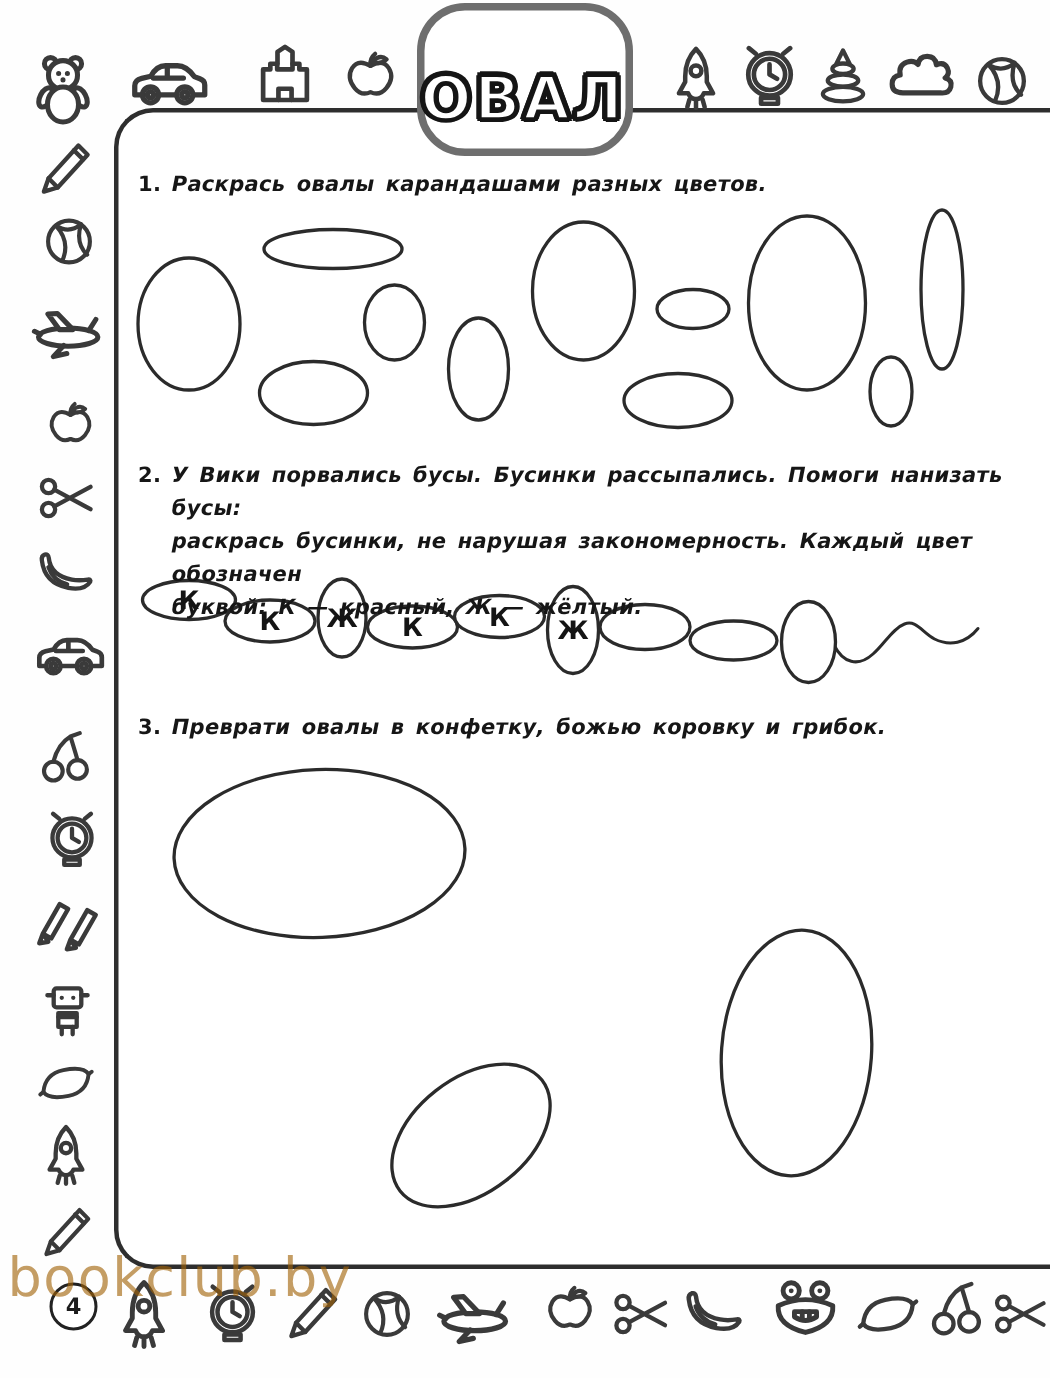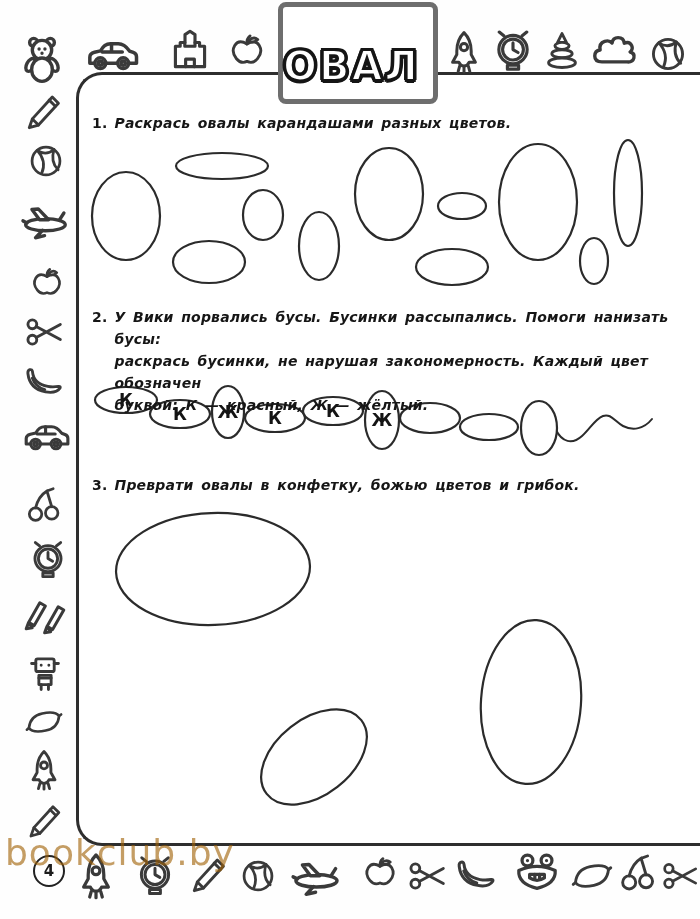--- a/index.html
+++ b/index.html
@@ -1,23 +1,23 @@
 <!DOCTYPE html>
 <html><head>
 <meta charset="utf-8">
 <style>
   html,body{margin:0;padding:0;background:#fff;}
   .page{position:relative;width:700px;height:919px;background:#fefefe;overflow:hidden;
         font-family:"DejaVu Sans", sans-serif;color:#1d1d1d;}
   .frame{position:absolute;left:76px;top:72px;width:624px;height:774px;box-sizing:border-box;
          border-top:3.5px solid #2e2e2e;border-left:3.5px solid #2e2e2e;border-bottom:3.5px solid #2e2e2e;
          border-right:none;border-radius:26px 0 0 26px;z-index:1;background:#fff;}
-  .title-box{position:absolute;left:278px;top:2px;width:160px;height:102px;box-sizing:border-box;
-         background:#fff;border:5px solid #6e6e6e;border-radius:8px;z-index:5;
-         display:flex;align-items:flex-end;justify-content:flex-start;padding-bottom:10px;}
+  .title-box{position:absolute;left:278px;top:2px;width:144px;height:102px;box-sizing:border-box;
+         background:#fff;border:5px solid #6e6e6e;border-radius:32px;z-index:5;
+         display:flex;align-items:flex-end;justify-content:flex-end;padding-bottom:10px;}
   .title-text{font-size:40px;font-weight:bold;letter-spacing:2px;color:#fff;
          -webkit-text-stroke:2.2px #151515;
          text-shadow:2.5px 0 0 #151515,-2.5px 0 0 #151515,0 2.5px 0 #151515,0 -2.5px 0 #151515,
                      1.8px 1.8px 0 #151515,-1.8px -1.8px 0 #151515,1.8px -1.8px 0 #151515,-1.8px 1.8px 0 #151515;}
   .task{position:absolute;display:flex;gap:7px;font-weight:bold;font-size:14px;line-height:22px;
         word-spacing:2.5px;letter-spacing:.2px;z-index:4;color:#161616;}
   .task-text{white-space:pre-line;font-style:italic;}
   .task1{left:92px;top:112px;}
   .task2{left:92px;top:306px;}
   .task3{left:92px;top:474px;}
@@ -48,21 +48,21 @@
 
   <div class="task task2">
     <span class="task-num">2.</span>
     <div class="task-text">У Вики порвались бусы. Бусинки рассыпались. Помоги нанизать бусы:
 раскрась бусинки, не нарушая закономерность. Каждый цвет обозначен
 буквой: К — красный, Ж — жёлтый.</div>
   </div>
 
   <div class="task task3">
     <span class="task-num">3.</span>
-    <div class="task-text">Преврати овалы в конфетку, божью цветов и грибок.</div>
+    <div class="task-text">Преврати овалы в конфетку, божью коровку и грибок.</div>
   </div>
 
   <svg id="shapes" width="700" height="919" viewBox="0 0 700 919">
       <path d="M556 430 C562 442 572 445 582 436 C590 429 595 419 603 416 C611 413 615 422 623 426 C633 431 644 429 652 419" fill="none" stroke="#2b2b2b" stroke-width="2" stroke-linecap="round"></path>
       <ellipse cx="126" cy="216" rx="34" ry="44" fill="none" stroke="#2b2b2b" stroke-width="2.2"></ellipse>
       <ellipse cx="222" cy="166" rx="46" ry="13" fill="none" stroke="#2b2b2b" stroke-width="2.2"></ellipse>
       <ellipse cx="263" cy="215" rx="20" ry="25" fill="none" stroke="#2b2b2b" stroke-width="2.2"></ellipse>
       <ellipse cx="209" cy="262" rx="36" ry="21" fill="none" stroke="#2b2b2b" stroke-width="2.2"></ellipse>
       <ellipse cx="319" cy="246" rx="20" ry="34" fill="none" stroke="#2b2b2b" stroke-width="2.2"></ellipse>
       <ellipse cx="389" cy="194" rx="34" ry="46" fill="none" stroke="#2b2b2b" stroke-width="2.2"></ellipse>

